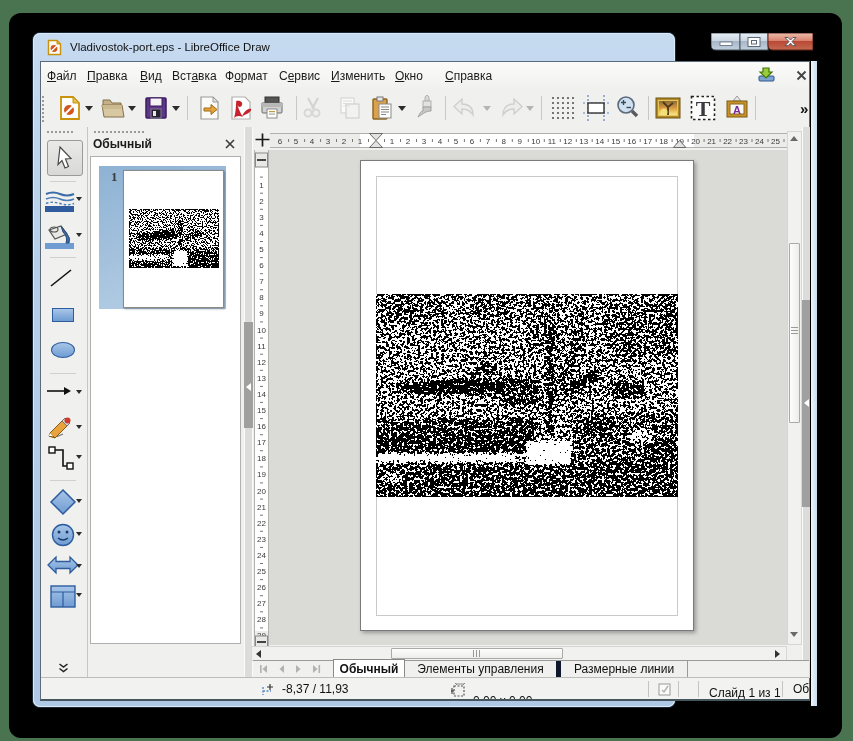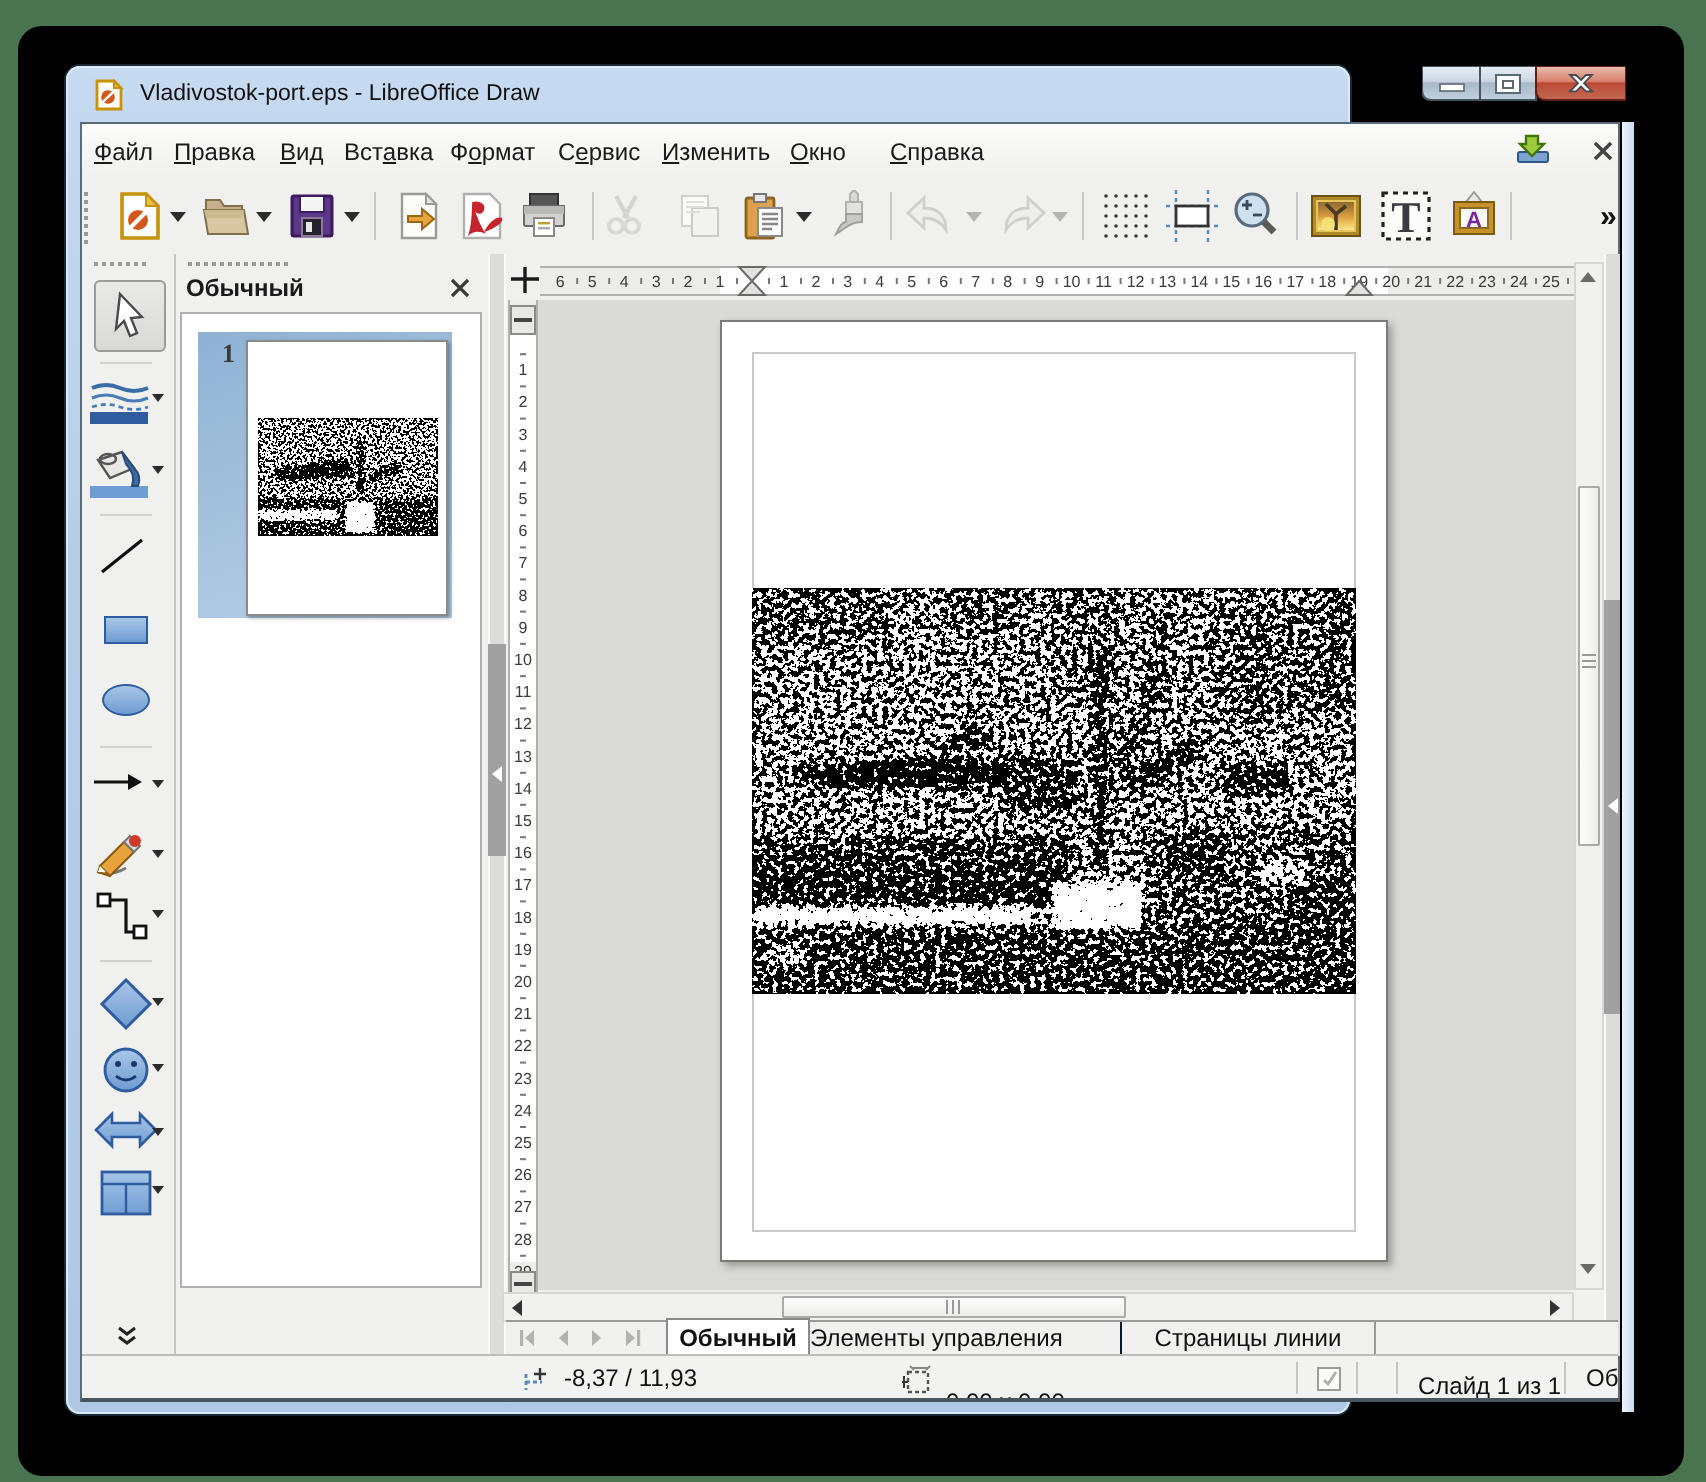--- a/index.html
+++ b/index.html
@@ -566,22 +566,22 @@
             <g fill="#b2b2b0">
                 <rect x="1" y="0" width="1.6" height="8"></rect>
                 <path d="M3.5 4 L8 0 L8 8 Z"></path>
                 <path d="M20.5 4 L25 0 L25 8 Z"></path>
                 <path d="M41.5 4 L37 0 L37 8 Z"></path>
                 <path d="M58.5 4 L54 0 L54 8 Z"></path>
                 <rect x="59.5" y="0" width="1.6" height="8"></rect>
               </g>
           </svg>
           <div class="abs" style="left:80px;top:-1px;width:72px;height:19px;background:#fff;border:1px solid #8a8a88;border-bottom:none;text-align:center;font-size:12px;font-weight:bold;color:#111;padding-top:2px">Обычный</div>
-          <div class="abs" style="left:152px;top:1px;width:156px;height:17px;border-right:1px solid #0f172a;text-align:left;font-size:12px;color:#111;padding-top:1px">Элементы управления</div>
-          <div class="abs" style="left:308px;top:1px;width:127px;height:17px;border-right:1px solid #9a9a98;text-align:center;font-size:12px;color:#111;padding-top:1px">Страницы линии</div>
+          <div class="abs" style="left:152px;top:1px;width:156px;height:17px;border-right:5px solid #0f172a;text-align:center;font-size:12px;color:#111;padding-top:1px">Элементы управления</div>
+          <div class="abs" style="left:308px;top:1px;width:127px;height:17px;border-right:1px solid #9a9a98;text-align:center;font-size:12px;color:#111;padding-top:1px">Размерные линии</div>
         </div>
       </div>
 
       <div id="status" class="abs" style="left:0;top:615px;width:768px;height:22px;background:#f2f2f0;border-top:1px solid #bcbcba;font-size:12px;color:#111;overflow:hidden">
         <svg class="abs" style="left:221px;top:5px" width="16" height="13" viewBox="0 0 16 13">
           <path d="M1 4 L1 12 M1 8 L9 8" stroke="#5b87c5" stroke-width="1.4" stroke-dasharray="2 1.5"></path>
           <path d="M8 1 L8 7 M5 4 L11 4" stroke="#333" stroke-width="1.2"></path>
         </svg>
         <span class="abs" style="left:241px;top:4px">-8,37 / 11,93</span>
         <svg class="abs" style="left:409px;top:4px" width="18" height="15" viewBox="0 0 18 15">

